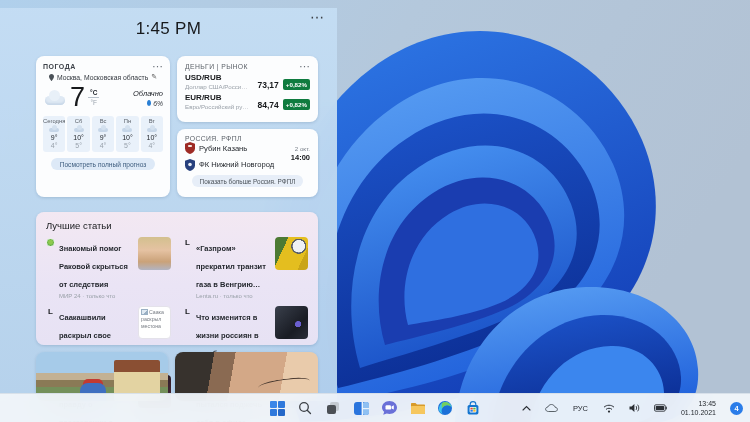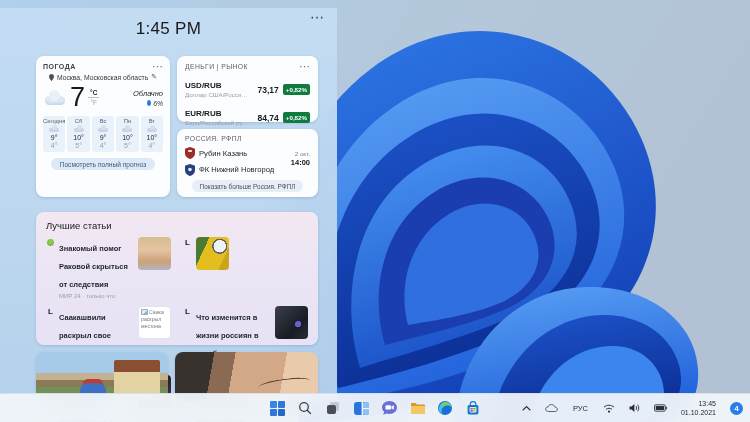--- a/index.html
+++ b/index.html
@@ -53,30 +53,30 @@
   .mini-cloud::after { content:""; position:absolute; left:3px; bottom:2px; width:5px; height:5px;
     background:#d4e1ef; border-radius:50%; }
   .f-hi { font-size:7px; color:#24282e; margin-top:2px; }
   .f-lo { font-size:7px; color:#98a1ab; margin-top:1px; }
   .w-link { display:block; margin:6px auto 0; width:max-content; background:#dde9f7; color:#3d5c7e;
     font-size:6.6px; padding:2.5px 9px; border-radius:8px; cursor:pointer; }
 
   
   .card.finance { left:177px; top:48px; width:141px; height:66px; padding:6px 8px; }
   .f-title { font-size:6.8px; color:#5c6269; letter-spacing:.4px; }
-  .fin-row { display:flex; align-items:center; margin-top:11px; cursor:pointer; }
+  .fin-row { display:flex; align-items:flex-end; margin-top:3px; cursor:pointer; }
   .pair { font-size:8px; font-weight:bold; color:#17191c; }
   .pair-desc { font-size:6.2px; color:#9aa1a9; margin-top:1px; }
   .fin-right { margin-left:auto; display:flex; align-items:center; gap:4px; }
   .fin-val { font-size:8.5px; font-weight:bold; color:#17191c; }
   .chg { color:#fff; font-size:6.2px; font-weight:bold; padding:2px 3px; border-radius:2px; }
 
   
   .card.sports { left:177px; top:121px; width:141px; height:68px; padding:6px 8px; }
-  .sp-rows { position:relative; margin-top:5px; }
+  .sp-rows { position:relative; }
   .team { display:flex; align-items:center; gap:4px; margin-bottom:4.5px; cursor:pointer; }
   .team-name { font-size:7.6px; color:#24282e; }
   .shield { width:10px; height:12px; flex:none; }
   .sp-dt { position:absolute; right:0; top:3px; text-align:right; }
   .sp-date { font-size:6.2px; color:#7a818a; }
   .sp-time { font-size:7.5px; font-weight:bold; color:#17191c; margin-top:1px; }
   .sp-link { display:block; margin:2px auto 0; width:max-content; background:#e7eef8; color:#4a5158;
     font-size:6.4px; padding:2.5px 8px; border-radius:8px; cursor:pointer; }
 
   
@@ -305,20 +305,24 @@
         <div class="nitem">
           <span class="srcicon icon-mir"></span>
           <span class="ntext">
             <span class="nhead">Знакомый помог Раковой скрыться от следствия</span>
             <div class="nsrc">МИР 24 · только что</div>
           </span>
           <span class="thumb t0"></span>
         </div>
         <div class="nitem">
           <span class="srcicon icon-lenta">L</span>
+          <span class="ntext">
+            <span class="nhead">«Газпром» прекратил транзит газа в Венгрию…</span>
+            <div class="nsrc">Lenta.ru · только что</div>
+          </span>
           <span class="thumb t3"></span>
         </div>
         <div class="nitem">
           <span class="srcicon icon-lenta">L</span>
           <span class="ntext">
             <span class="nhead">Саакашвили раскрыл свое местонахождение</span>
             <div class="nsrc">Lenta.ru · только что</div>
           </span>
           <span class="thumb t1"><span class="bimg"></span><span>Саака раскрыл местона</span></span>
         </div>

